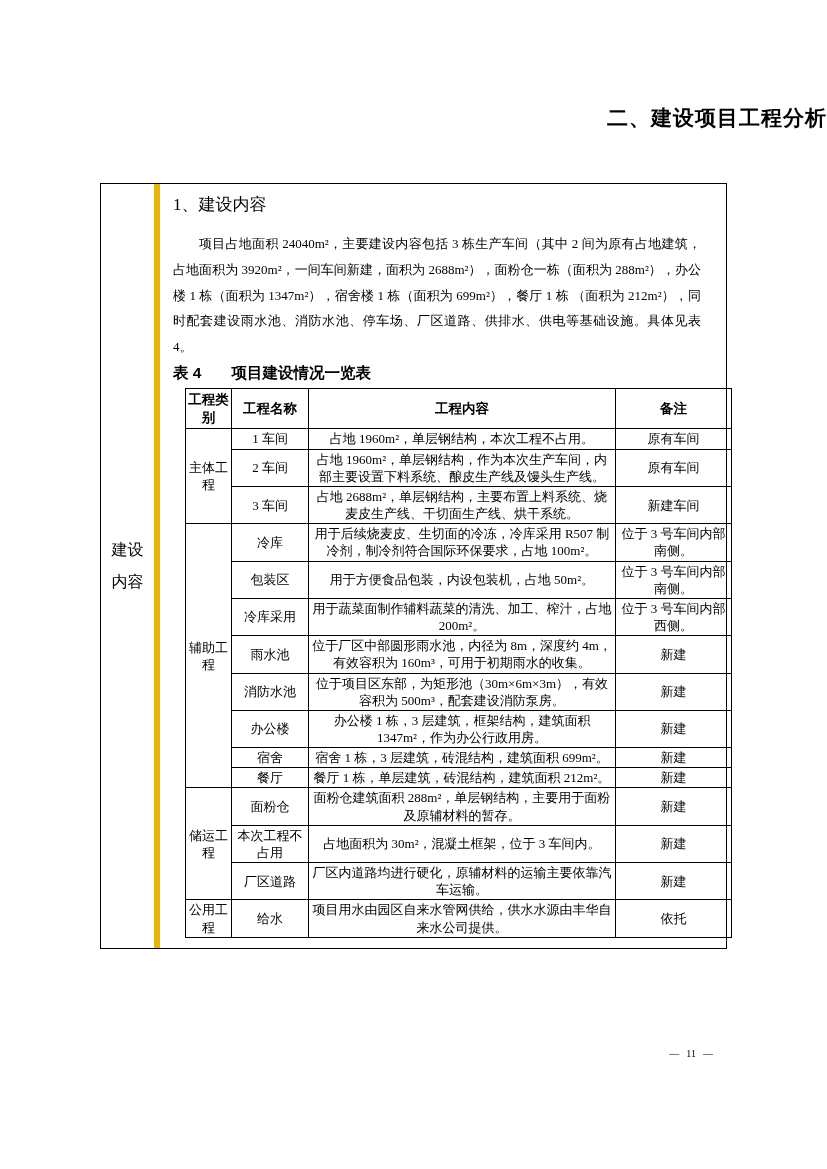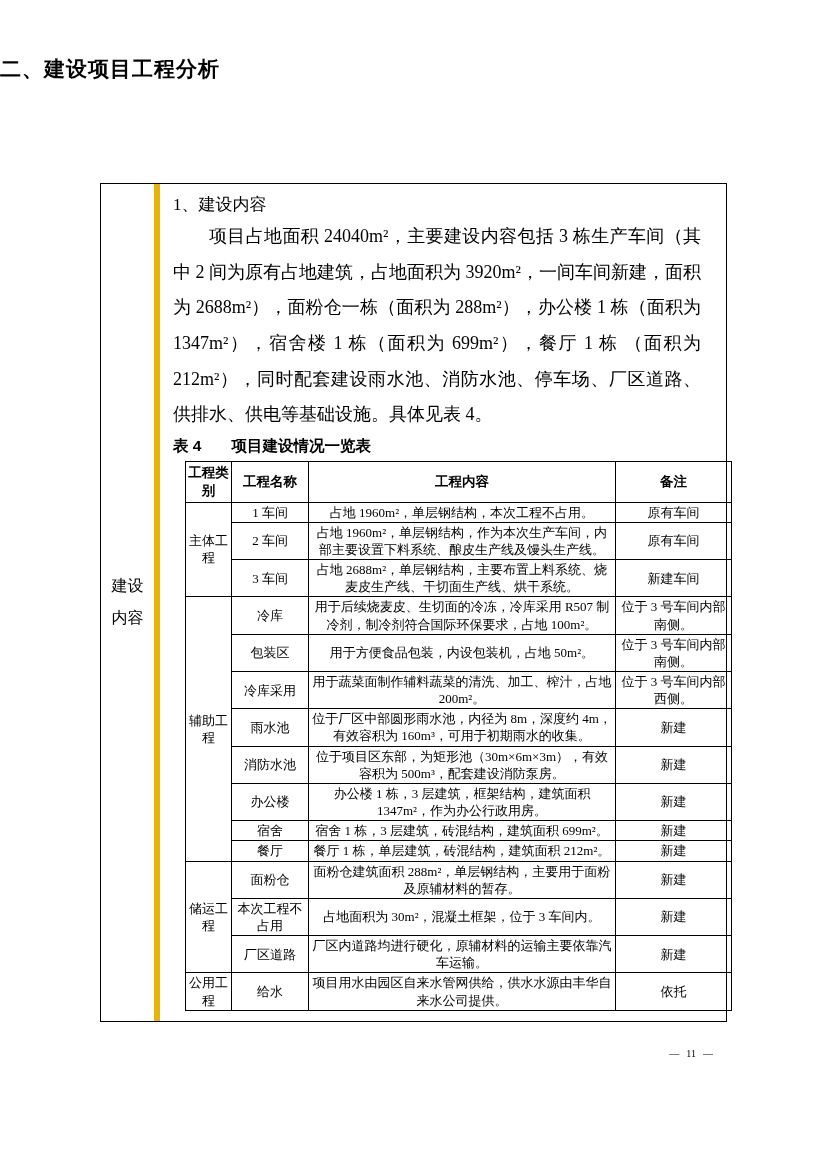--- a/index.html
+++ b/index.html
@@ -5,22 +5,22 @@
   * { box-sizing: border-box; margin: 0; padding: 0; }
   html, body { background: #ffffff; }
   body {
     width: 827px; height: 1169px;
     position: relative;
     font-family: "Liberation Serif", "DejaVu Serif", serif;
     color: #000;
     overflow: hidden;
   }
   .page-title {
-    padding-top: 55px;
-    text-align: left;
+    padding-top: 104px;
+    text-align: right;
     font-family: "Liberation Sans", "DejaVu Sans", sans-serif;
     font-weight: bold;
     font-size: 21px;
     letter-spacing: 1px;
   }
   .outer-box {
     position: absolute;
     left: 100px; top: 183px;
     width: 627px;
     border: 1.5px solid #000;
@@ -45,25 +45,25 @@
     flex: 1;
     padding: 7px 25px 10px 13px;
     min-width: 0;
   }
   .section-heading {
     font-size: 17px;
     line-height: 1.6;
     font-weight: normal;
   }
   .body-paragraph {
-    font-size: 18px;
+    font-size: 13px;
     line-height: 1.98;
     text-align: justify;
     text-indent: 2em;
-    margin-top: 1px;
+    margin-top: 13px;
   }
   .table-caption {
     text-align: left;
     font-family: "Liberation Sans", "DejaVu Sans", sans-serif;
     font-weight: bold;
     font-size: 15.5px;
     margin: 3px 0 4px 0;
   }
   .table-caption .cap-label { margin-right: 30px; }
   table.project-table {

